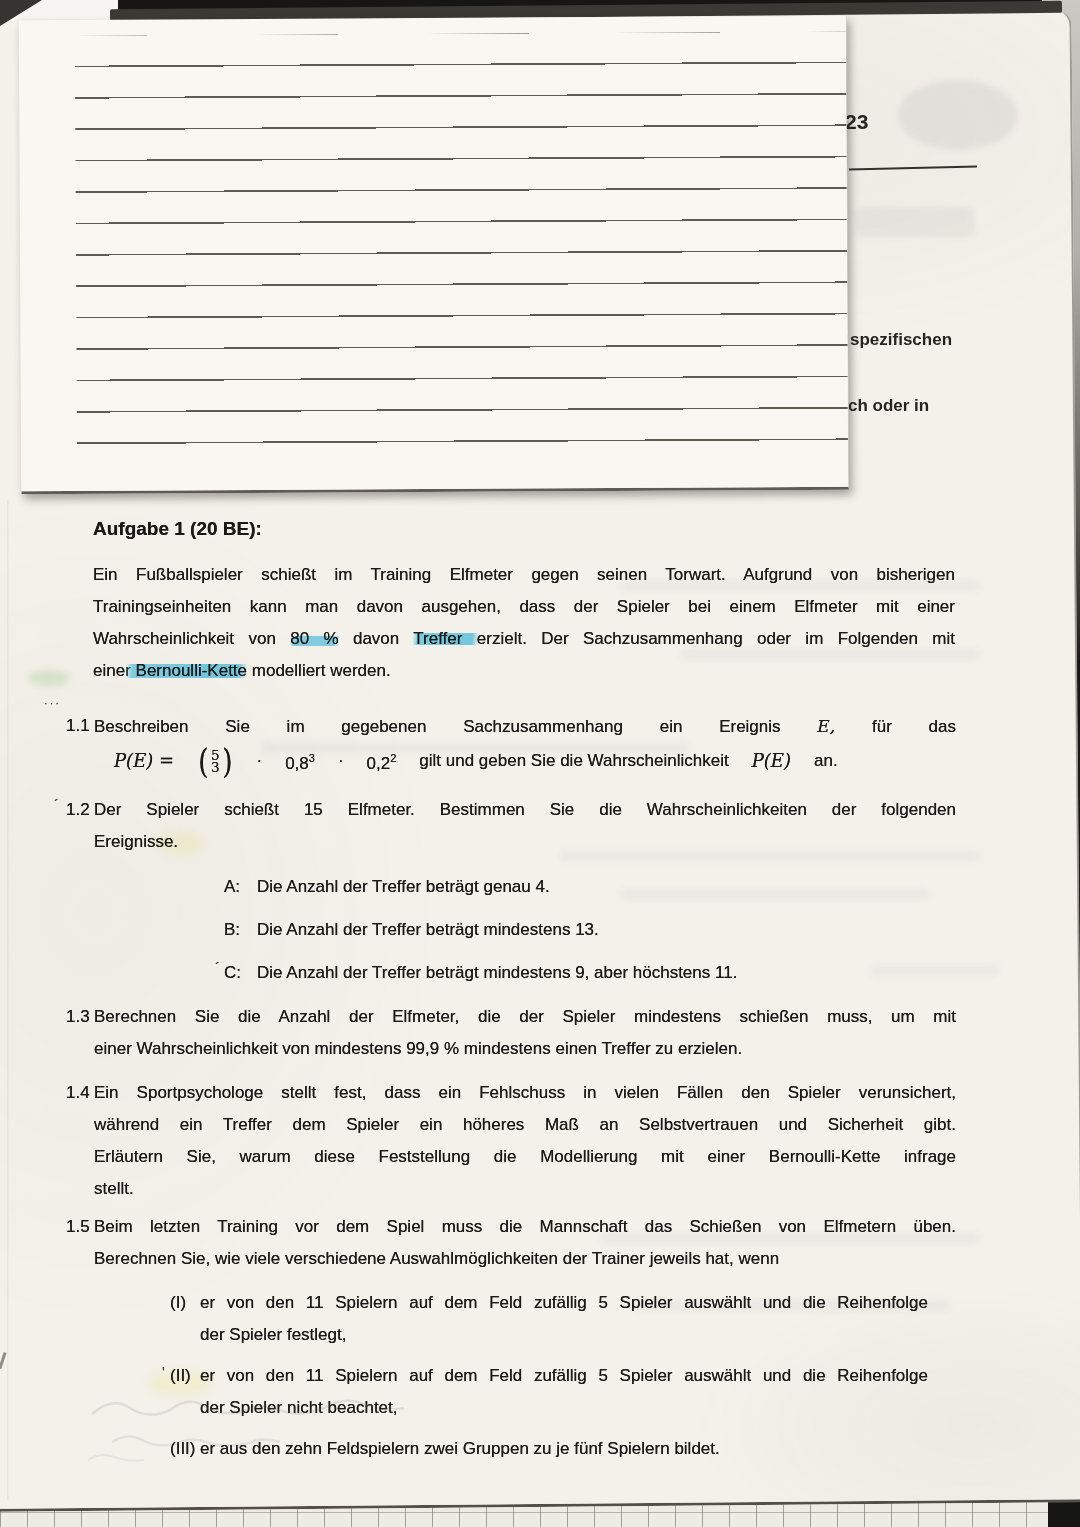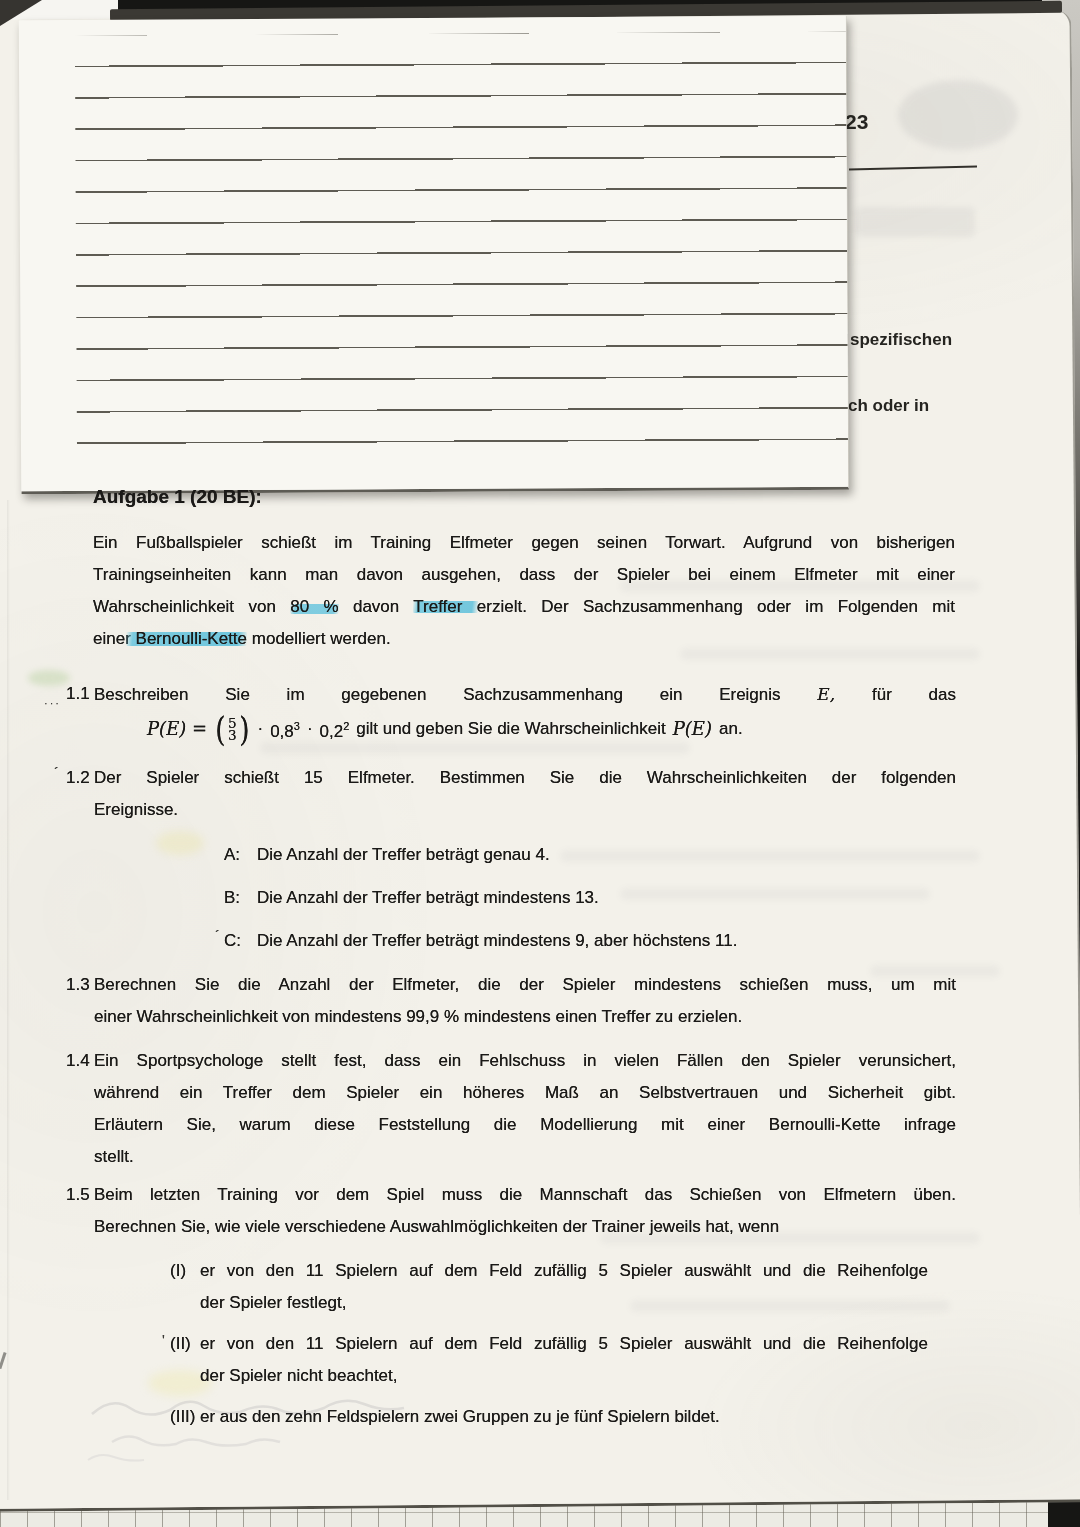--- a/index.html
+++ b/index.html
@@ -44,37 +44,37 @@
 
   
   .answer-sheet{left:20px;top:18px;width:828px;height:474px;background:#f8f7f2;
     transform:rotate(-0.3deg);border-bottom:3px solid #5d5b54;border-right:1px solid #c9c6bd;
     box-shadow:3px 5px 9px rgba(40,38,32,.38);border-radius:1px;}
   .ruled-lines{position:absolute;left:56px;right:0;top:16px;bottom:18px;
     background:repeating-linear-gradient(to bottom, transparent 0 29.8px, rgba(60,57,48,.82) 29.8px 31.4px);}
 
   
   .doc{font-size:17px;line-height:32px;text-shadow:0 0 .55px rgba(25,24,22,.9);}
-  .content{left:66px;top:484px;width:892px;}
+  .content{left:66px;top:516px;width:892px;}
   .jl{text-align:justify;text-align-last:justify;}
   .ll{text-align:left;}
   .task-title{margin-left:27px;font-size:19px;font-weight:700;line-height:26px;}
   .intro{margin:17px 16px 0 27px;width:862px;}
   .item{position:relative;margin-left:0;padding-left:28px;width:890px;}
   .item .num{position:absolute;left:0;top:0;}
   .tick{position:absolute;font-size:15px;color:#3a3a36;}
   .hl{border-radius:5px;background-repeat:no-repeat;}
   .hl-a{background-image:linear-gradient(100deg,rgba(111,203,227,0),rgba(95,194,221,.78) 12%,rgba(95,194,221,.78) 88%,rgba(111,203,227,0));
     background-size:100% 10px;background-position:0 82%;}
   .hl-b{background-image:linear-gradient(97deg,rgba(111,203,227,0),rgba(95,194,221,.8) 8%,rgba(88,190,218,.82) 90%,rgba(111,203,227,0));
     background-size:100% 12px;background-position:0 58%;padding-right:16px;margin-right:-16px;}
   .hl-c{background-image:linear-gradient(96deg,rgba(111,203,227,0),rgba(95,194,221,.8) 6%,rgba(88,190,218,.85) 92%,rgba(111,203,227,0));
     background-size:100% 14px;background-position:0 55%;padding-left:10px;margin-left:-10px;}
   .mvar{font-family:"DejaVu Serif","Liberation Serif",serif;font-style:italic;}
-  .formula{display:flex;align-items:center;gap:7px;margin-left:53px;height:36px;}
+  .formula{display:flex;align-items:center;gap:23px;margin-left:20px;height:36px;}
   .formula .mvar{font-size:18px;}
   .binom{display:inline-flex;align-items:center;font-family:"DejaVu Serif","Liberation Serif",serif;}
   .binom .p{font-size:33px;font-weight:400;transform:scaleX(.8);line-height:1;font-style:normal;}
   .binom .col{display:inline-flex;flex-direction:column;align-items:center;font-size:13.5px;line-height:12.5px;padding:0 1px;font-style:normal;}
   sup{font-size:11px;}
   .events{margin-top:13px;}
   .event{position:relative;margin:0 0 11px 158px;padding-left:33px;width:700px;}
   .event .lbl{position:absolute;left:0;top:0;}
   .subitems{margin-top:12px;}
   .sub{position:relative;margin:0 0 9px 104px;padding-left:30px;width:758px;}

